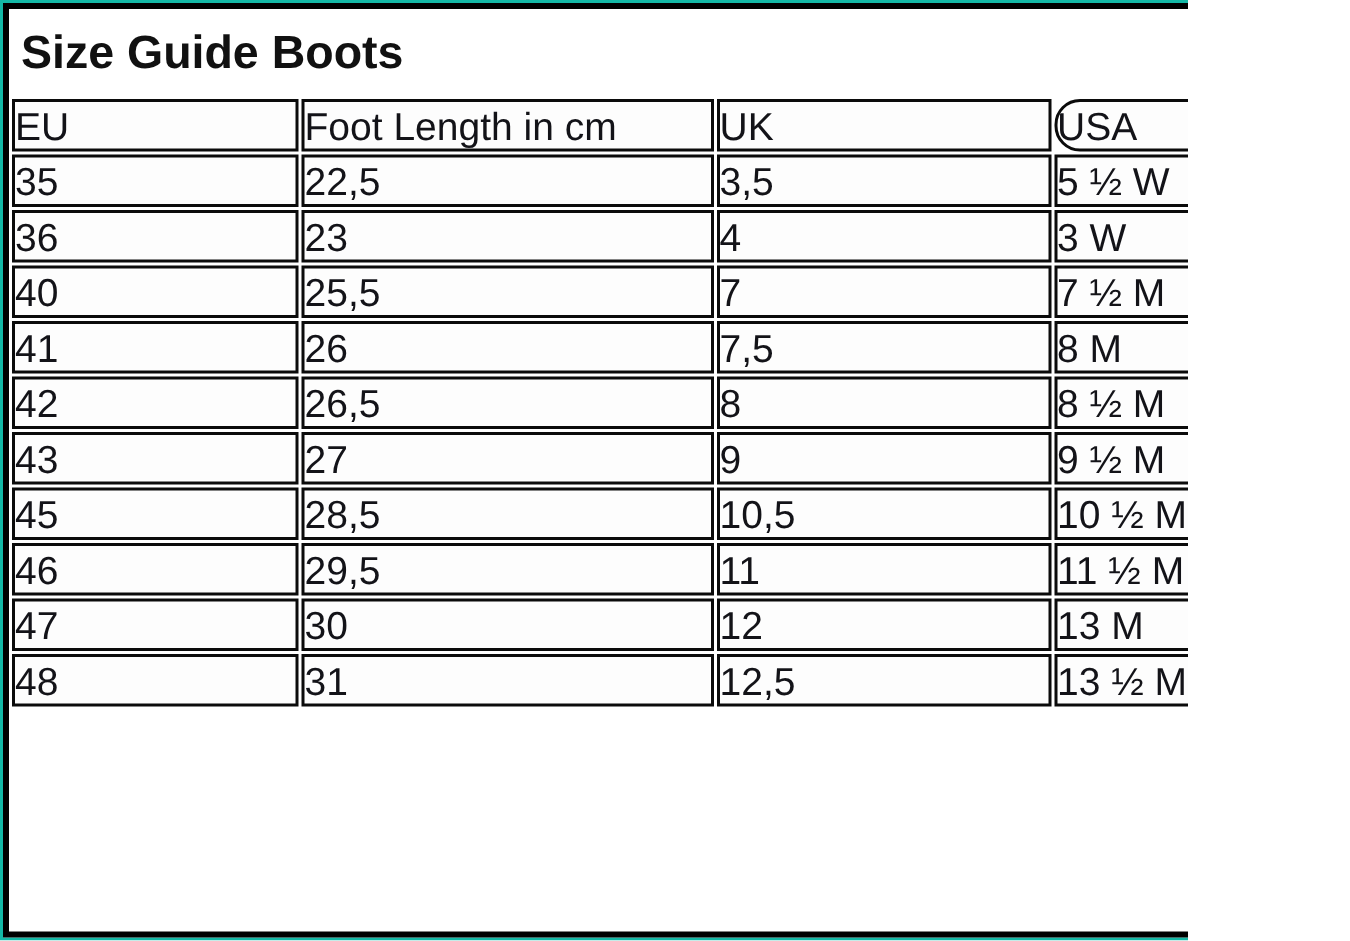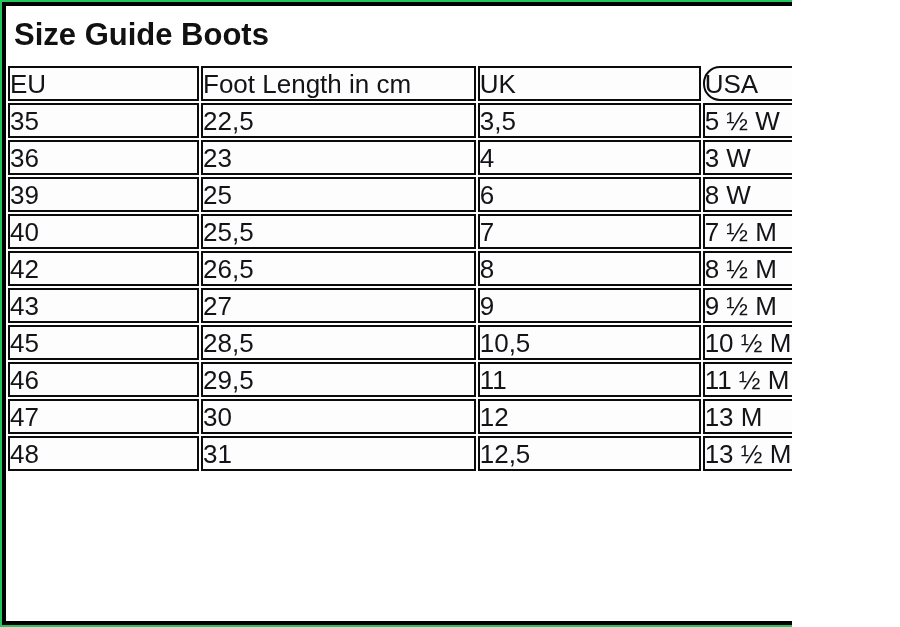--- a/index.html
+++ b/index.html
@@ -5,21 +5,21 @@
   html, body {
     margin: 0;
     padding: 0;
     background: #ffffff;
     font-family: "Liberation Sans", sans-serif;
   }
   .canvas {
     position: relative;
     width: 792px;
     height: 627px;
-    background: #22c55e;
+    background: #14b8a6;
     overflow: hidden;
   }
   .frame {
     position: absolute;
     left: 2px;
     top: 2px;
     width: 888px;
     height: 615px;
     border: 4px solid #000000;
     box-sizing: content-box;
@@ -82,30 +82,30 @@
             <td>3,5</td>
             <td>5 ½ W</td>
           </tr>
           <tr>
             <td>36</td>
             <td>23</td>
             <td>4</td>
             <td>3 W</td>
           </tr>
           <tr>
-            <td>39</td>
-            <td>25</td>
-            <td>6</td>
-            <td>8 W</td>
-          </tr>
-          <tr>
             <td>40</td>
             <td>25,5</td>
             <td>7</td>
             <td>7 ½ M</td>
+          </tr>
+          <tr>
+            <td>41</td>
+            <td>26</td>
+            <td>7,5</td>
+            <td>8 M</td>
           </tr>
           <tr>
             <td>42</td>
             <td>26,5</td>
             <td>8</td>
             <td>8 ½ M</td>
           </tr>
           <tr>
             <td>43</td>
             <td>27</td>

